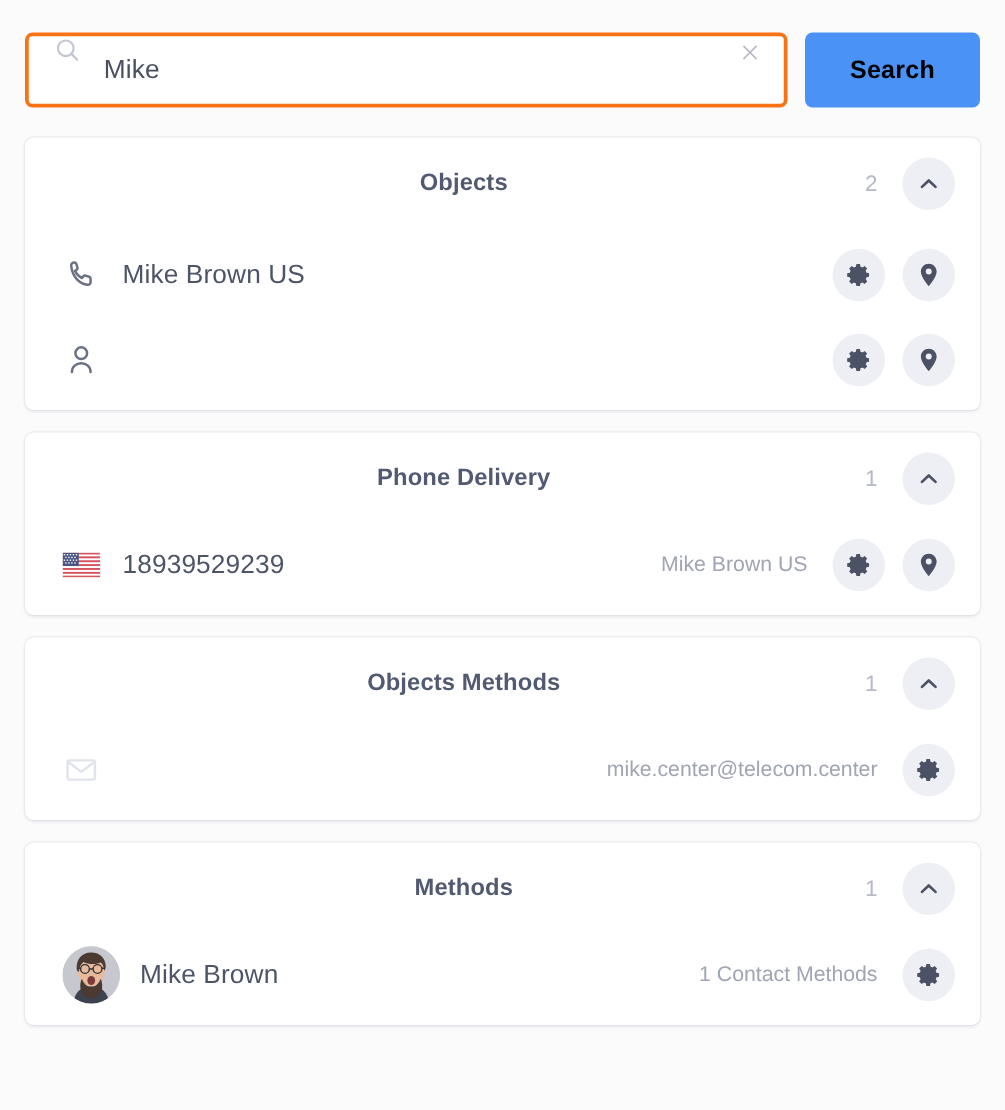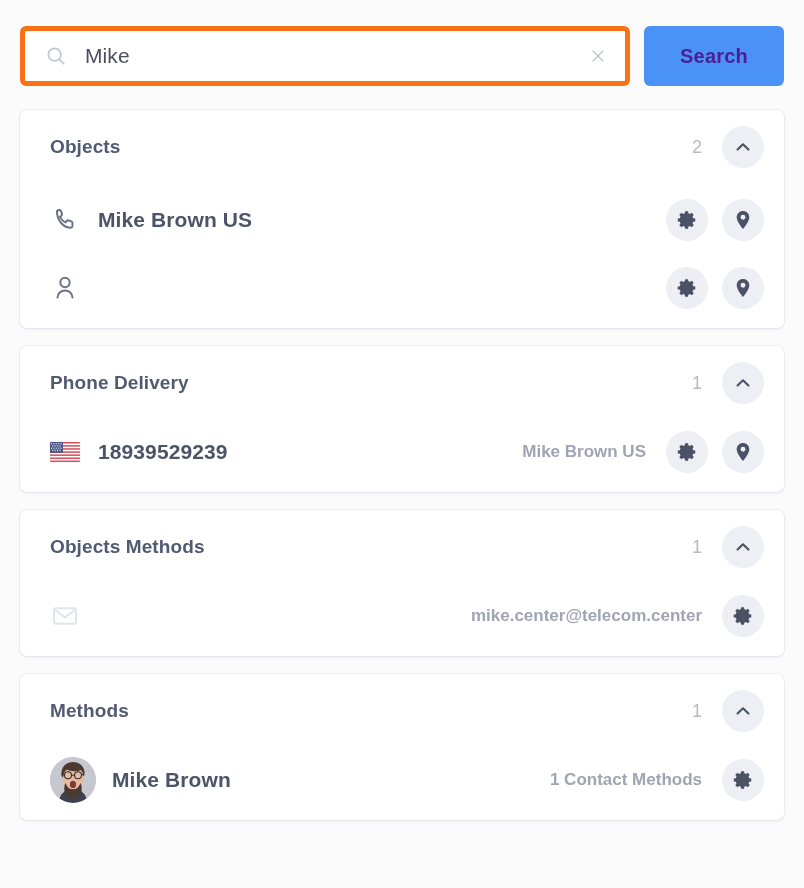--- a/index.html
+++ b/index.html
@@ -26,24 +26,23 @@
   .searchbar {
     display: flex;
     align-items: center;
     gap: 14px;
     height: 60px;
     margin-bottom: 24px;
   }
   .search-field {
     flex: 1 1 auto;
     display: flex;
-    align-items: center;
     height: 60px;
     background: #ffffff;
-    border: 5px solid #f97316;
+    border: 3px solid #f97316;
     border-radius: 6px;
     box-sizing: border-box;
     padding: 0 14px 0 20px;
   }
   .search-icon {
     flex: 0 0 auto;
     width: 22px;
     height: 22px;
     margin-right: 18px;
     color: #c3c5d2;
@@ -74,21 +73,21 @@
     justify-content: center;
     cursor: pointer;
   }
   .search-button {
     flex: 0 0 auto;
     width: 140px;
     height: 60px;
     border: none;
     border-radius: 6px;
     background: #4a92f5;
-    color: #4c1d95;
+    color: #000000;
     font-family: "Liberation Sans", sans-serif;
     font-size: 20px;
     font-weight: bold;
     letter-spacing: .2px;
     cursor: pointer;
   }
 
   
   .card {
     background: #ffffff;
@@ -96,20 +95,21 @@
     box-shadow: 0 1px 3px rgba(60, 64, 90, .10), 0 0 0 1px rgba(233,234,240,.55);
     margin-bottom: 18px;
     overflow: hidden;
   }
   .card-header {
     display: flex;
     align-items: center;
     height: 74px;
     padding: 0 20px 0 30px;
     box-sizing: border-box;
+    text-align: center;
   }
   .card-title {
     flex: 1 1 auto;
     font-size: 19px;
     font-weight: bold;
     color: #525a72;
     letter-spacing: .1px;
   }
   .card-count {
     font-size: 18px;
@@ -128,21 +128,20 @@
     cursor: pointer;
     flex: 0 0 auto;
   }
 
   .row {
     display: flex;
     align-items: center;
     min-height: 72px;
     padding: 0 20px 0 30px;
     box-sizing: border-box;
-    font-weight: bold;
   }
   .row:last-child { padding-bottom: 8px; }
   .row-icon {
     flex: 0 0 auto;
     width: 30px;
     height: 30px;
     display: flex;
     align-items: center;
     justify-content: center;
     margin-right: 18px;

